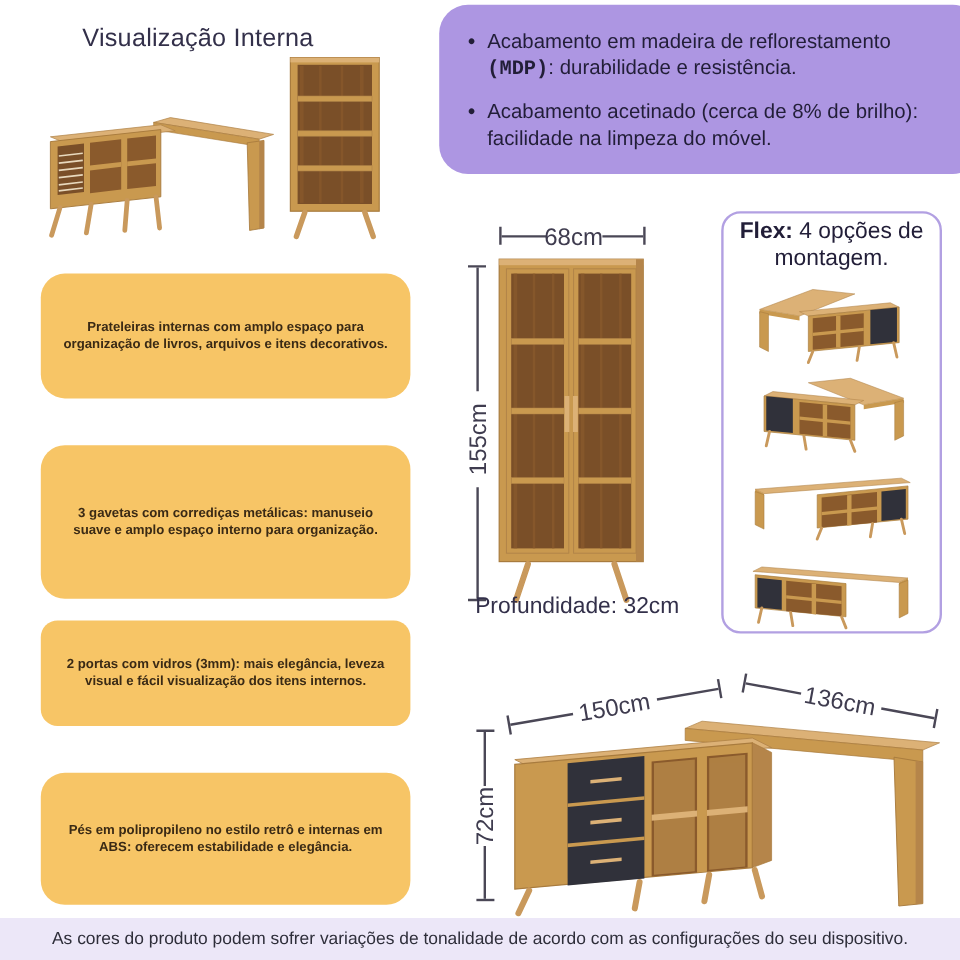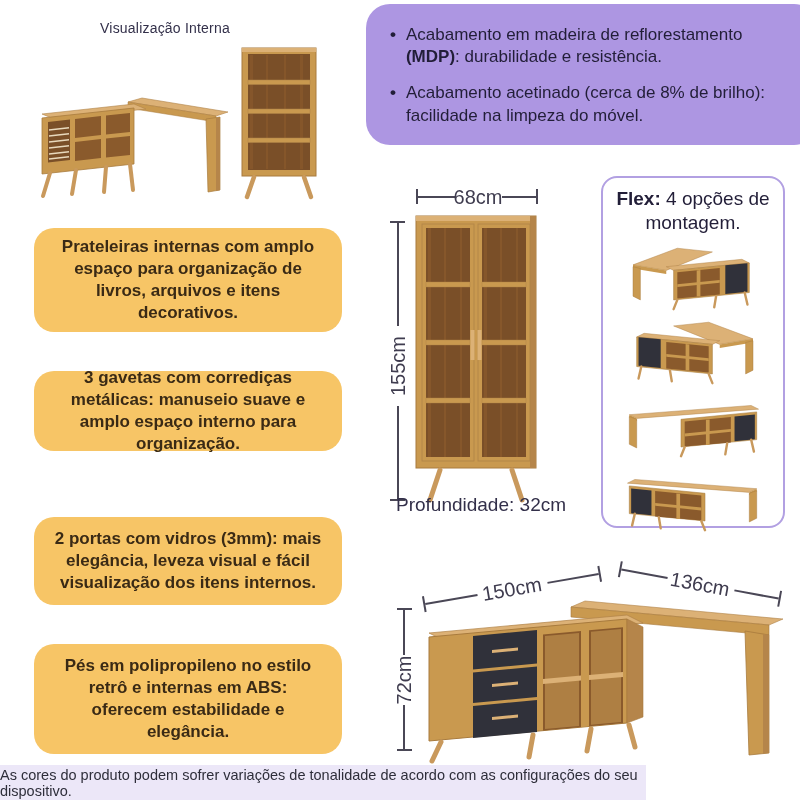--- a/index.html
+++ b/index.html
@@ -7,56 +7,57 @@
   body {
     font-family:"Liberation Sans","DejaVu Sans",sans-serif;
     background:#ffffff; position:relative; overflow:hidden;
     color:#2e2a44;
   }
   .abs { position:absolute; }
 
   
   .iv-title {
     left:30px; top:20px; width:270px; text-align:center;
-    font-size:14px; font-weight:500; color:#33304a; letter-spacing:.2px;
+    font-size:21px; font-weight:500; color:#33304a; letter-spacing:.2px;
   }
 
   
   .materials {
     left:366px; top:4px; width:452px; height:141px;
     background:#ad96e2; border-radius:24px;
     padding:20px 30px 18px 24px;
     display:flex; flex-direction:column; justify-content:space-between;
   }
   .bullet-row { display:flex; gap:10px; }
   .bullet-dot { font-size:17px; line-height:1.32; color:#221e38; font-weight:700; }
   .bullet-text {
     font-size:17px; line-height:1.32; color:#221e38; font-weight:500;
     width:388px;
   }
-  .bullet-text b { font-weight:800; }
+  .bullet-text b { font-weight:800;font-family:Liberation Mono, monospace; }
 
   
   .card {
     left:34px; width:308px; background:#f7c566; border-radius:20px;
     display:flex; align-items:center; justify-content:center;
     text-align:center; padding:10px 16px;
-    font-size:17px; font-weight:600; line-height:1.3; color:#3a2a15;
+    font-size:11px; font-weight:600; line-height:1.3; color:#3a2a15;
   }
   .card1 { top:228px; height:104px; }
-  .card2 { top:371px; height:80px; }
-  .card3 { top:517px; height:88px;  }
+  .card2 { top:371px; height:128px; }
+  .card3 { top:517px; height:88px;border-radius:14px;  }
   .card4 { top:644px; height:110px; }
 
   
   .flexbox {
     left:601px; top:176px; width:184px; height:352px;
     background:#ffffff; border:2.5px solid #b2a0e2; border-radius:16px;
     display:flex; flex-direction:column; align-items:center;
     padding-top:9px;
+    justify-content:flex-end;
   }
   .flex-title {
     width:160px; text-align:center; font-size:19px; line-height:1.25;
     color:#221e38; font-weight:500;
   }
   .flex-title b { font-weight:800; }
   .flex-thumbs { display:flex; flex-direction:column; gap:2px; margin-top:4px; }
 
   
   text.dim {
@@ -64,21 +65,21 @@
     font-size:20px; fill:#3f3c4f; font-weight:500;
   }
   text.depth {
     font-family:"Liberation Sans","DejaVu Sans",sans-serif;
     font-size:19px; fill:#33304a; font-weight:500;
   }
   .dimline { stroke:#4a4756; stroke-width:2; fill:none; }
 
   
   .bottom-bar {
-    left:0; top:765px; width:646px; height:35px;
+    left:0; top:765px; width:800px; height:35px;
     background:#ece7f8;
     display:flex; align-items:center; justify-content:center;
     font-size:14.5px; color:#2e2e3a; font-weight:500;
   }
 </style>
 </head>
 <body>
 
 <div class="abs iv-title">Visualização Interna</div>
 

